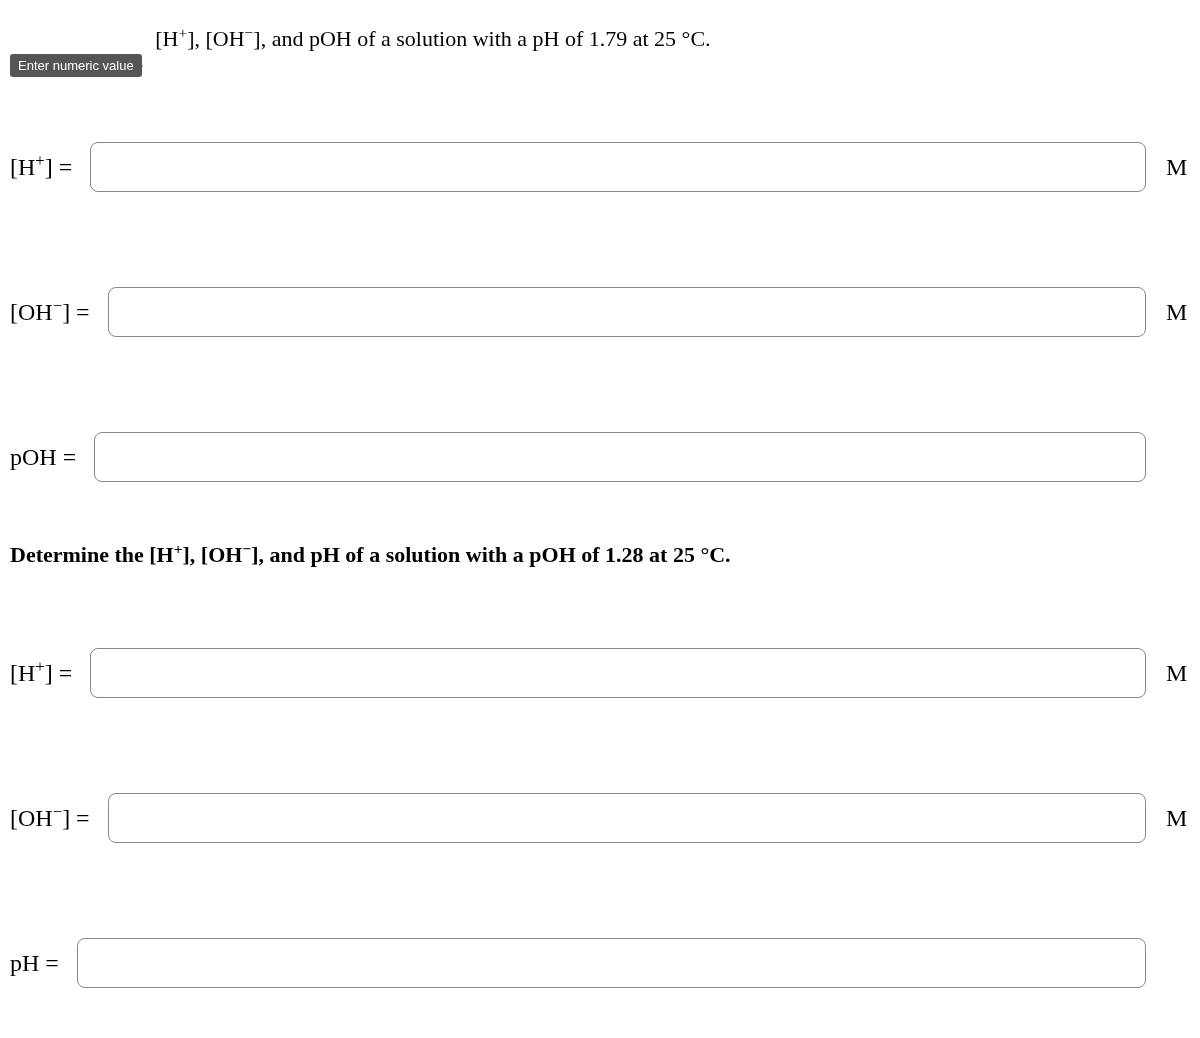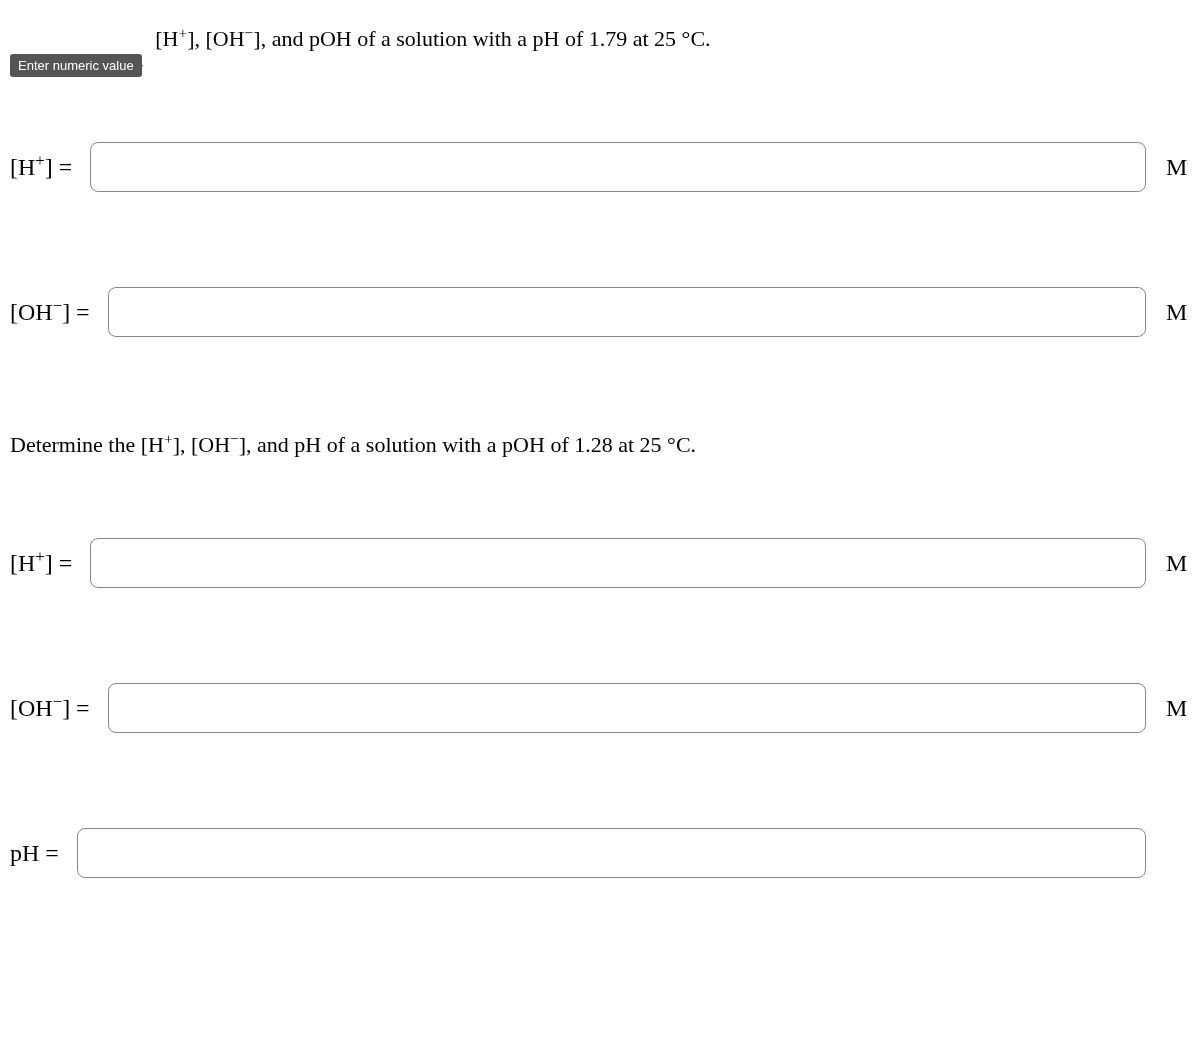--- a/index.html
+++ b/index.html
@@ -102,22 +102,27 @@
   </div>
 
   <div class="field-row">
     <span class="label chem">
       <span>[OH</span><sup>−</sup><span>] =</span>
     </span>
     <input class="input" type="text" style="">
     <span class="unit">M</span>
   </div>
 
+  <div class="field-row" style="margin-bottom:60px;">
+    <span class="label">pOH =</span>
+    <input class="input" type="text" style="">
+    <span class="unit"></span>
+  </div>
 
-  <div class="question-row" style="margin-bottom:80px;">
+  <div class="question-row" style="margin-bottom:80px;font-weight:bold;">
     <span class="question-text chem">
       <span>Determine the </span>[H<sup>+</sup>]<span>, </span>[OH<sup>−</sup>]<span>, and pH of a solution with a pOH of 1.28 at 25 °C.</span>
     </span>
   </div>
 
   <div class="field-row">
     <span class="label chem">
       <span>[H</span><sup>+</sup><span>] =</span>
     </span>
     <input class="input" type="text" style="">

